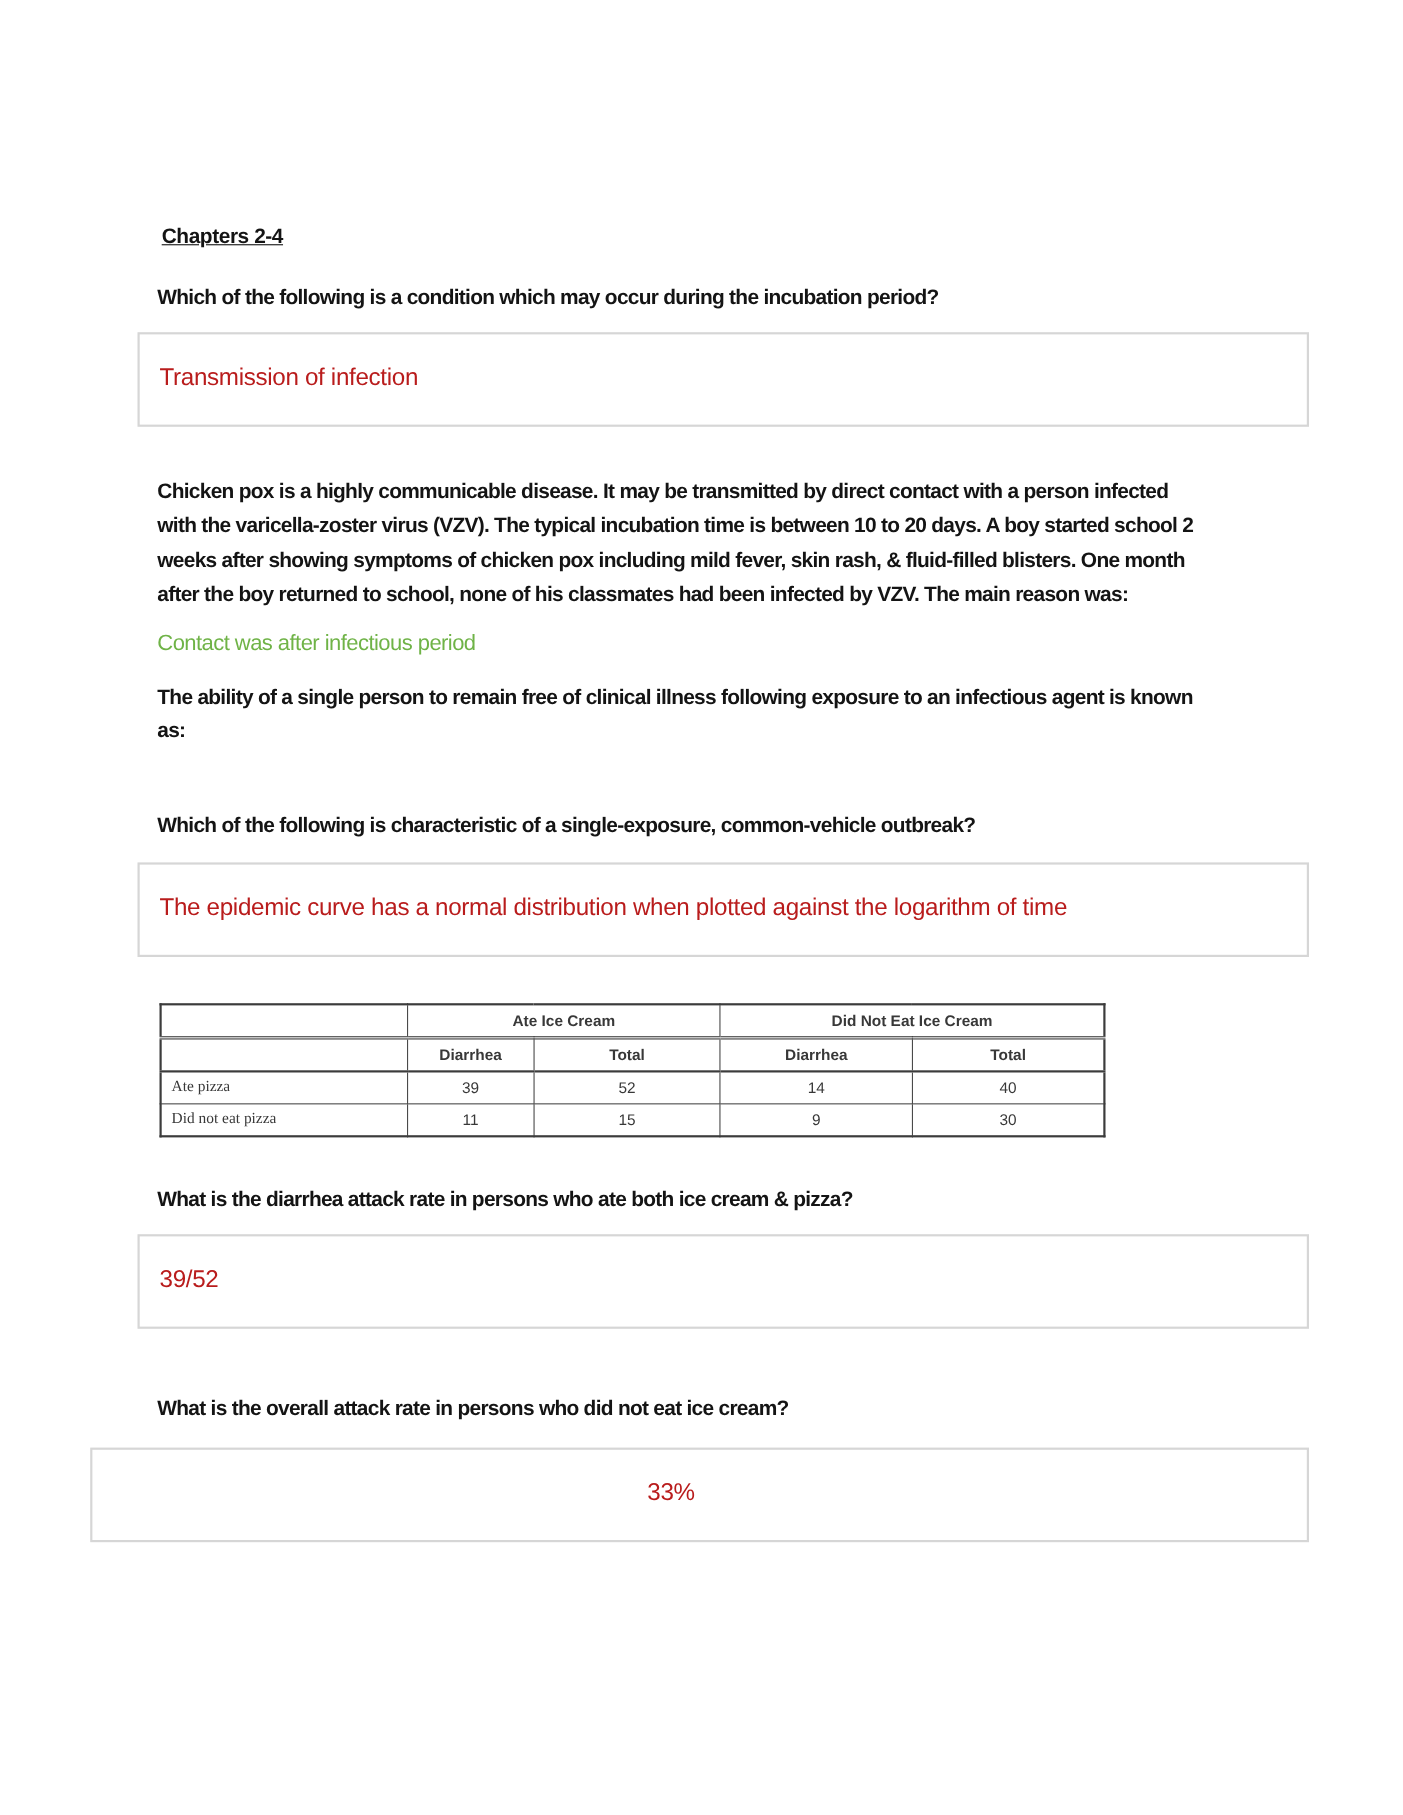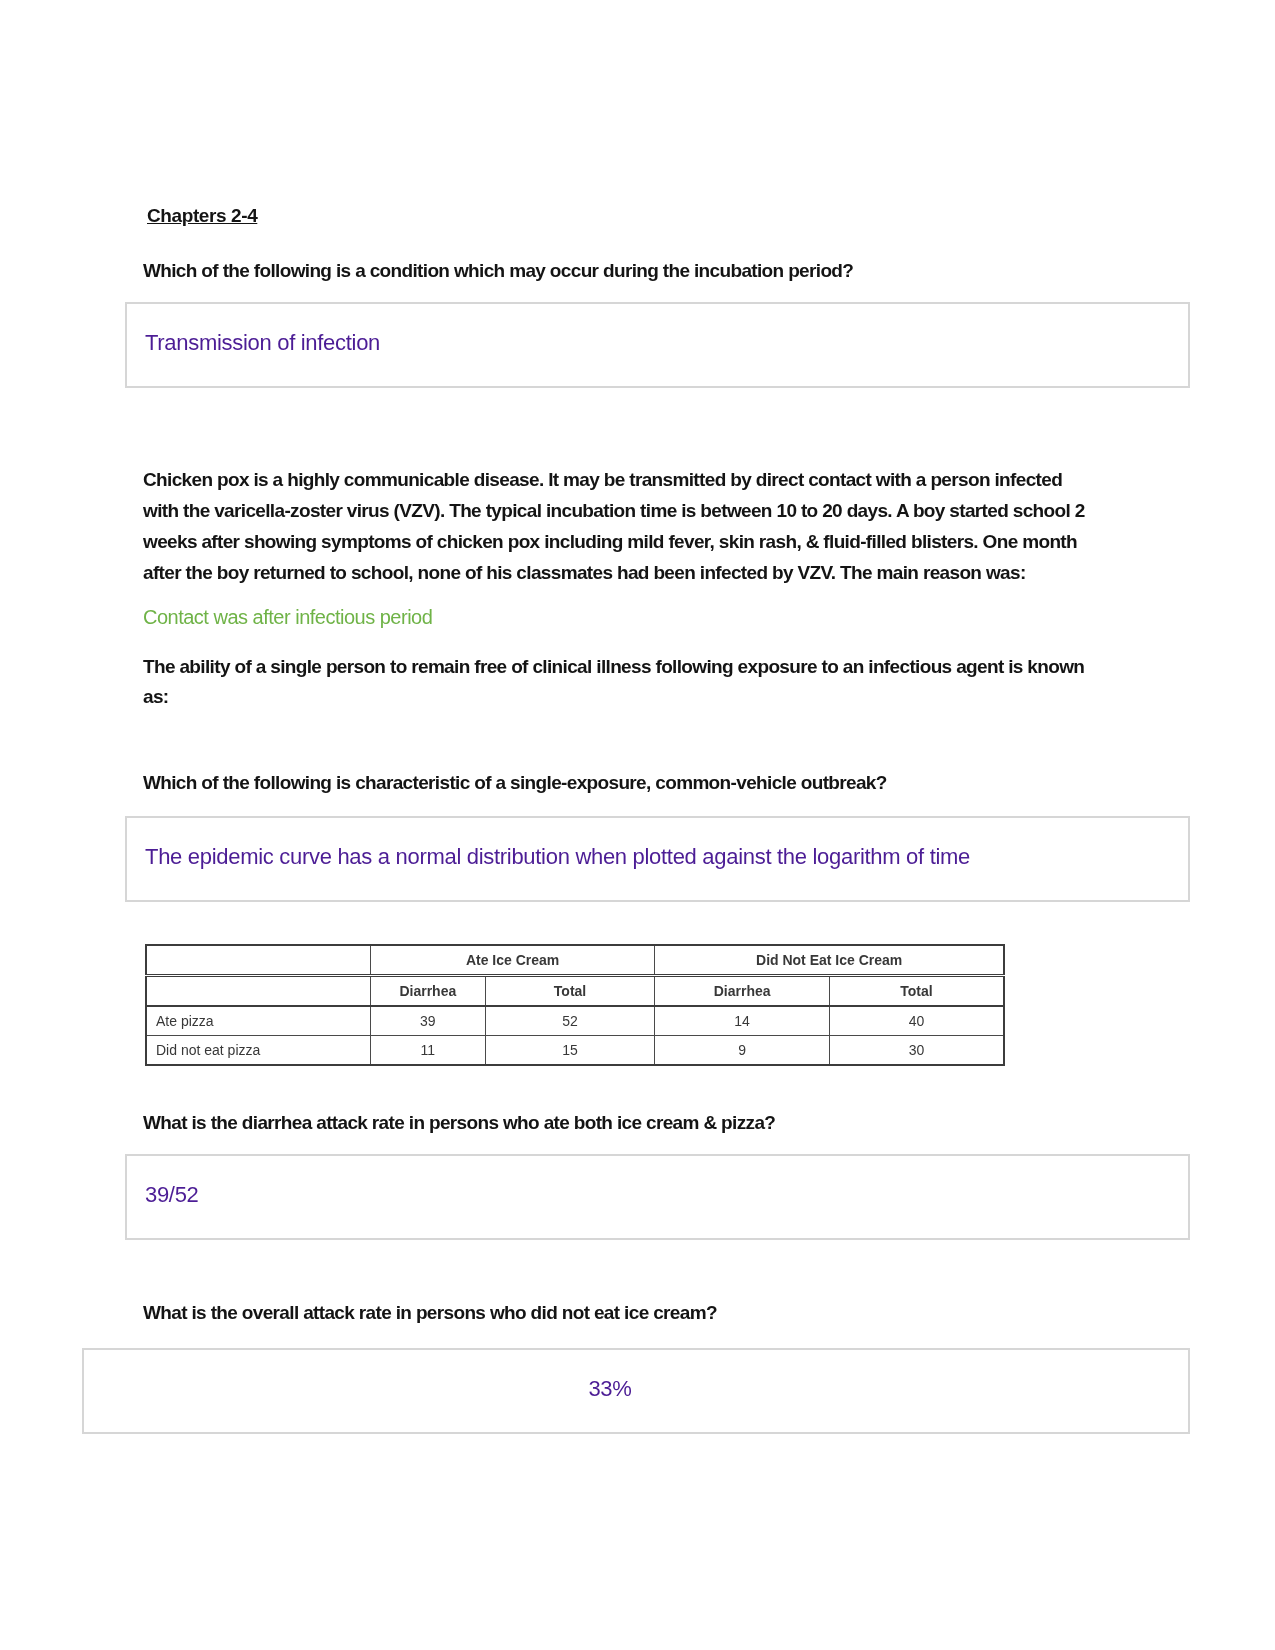--- a/index.html
+++ b/index.html
@@ -35,31 +35,31 @@
     padding: 24px 24px 28px 18px;
   }
   .answer-box.wide {
     margin-left: -61px;
     width: 1108px;
     padding-left: 61px;
     text-align: center;
   }
   .answer-text {
     font-size: 22px; line-height: 30px; font-weight: normal;
-    color: #4c1d95; letter-spacing: -0.3px; max-width: 930px;
+    color: #b91c1c; letter-spacing: -0.3px; max-width: 930px;
   }
   .inline-answer {
     font-size: 20px; line-height: 26px; font-weight: normal;
     color: #6fb347; letter-spacing: -0.5px; margin: 0;
   }
 
   
   .mt-q1   { margin-top: 26px; }
   .mt-box  { margin-top: 16px; }
-  .mt-para { margin-top: 76px; }
+  .mt-para { margin-top: 44px; }
   .mt-ga   { margin-top: 16px; }
   .mt-q2   { margin-top: 22px; }
   .mt-b2   { margin-top: 18px; }
   .mt-q3   { margin-top: 56px; }
   .mt-tab  { margin-top: 42px; }
   .mt-q4   { margin-top: 42px; }
   .mt-q5   { margin-top: 58px; }
   .mt-b5   { margin-top: 20px; }
 
   
@@ -73,21 +73,21 @@
   table.data-table th, table.data-table td {
     border: 1px solid #4a4a4a;
     padding: 2px 6px;
     height: 24px;
     font-weight: normal;
   }
   table.data-table { border: 2px solid #3c3c3c; }
   table.data-table tr.group-row th { border-bottom: 3px double #3c3c3c; font-weight: bold; text-align: center; }
   table.data-table tr.sub-row th { border-bottom: 2px solid #3c3c3c; font-weight: bold; text-align: center; }
   table.data-table td.num { text-align: center; margin-left: 20px; }
-  table.data-table td.rowlabel { text-align: left; padding-left: 9px; }
+  table.data-table td.rowlabel { text-align: left; padding-left: 9px; font-family: Liberation Serif, serif; }
   col.c-label { width: 225px; }
   col.c-d1 { width: 115px; }
   col.c-t1 { width: 170px; }
   col.c-d2 { width: 175px; }
   col.c-t2 { width: 175px; }
 </style>
 </head>
 <body>
 
 <div class="page">

